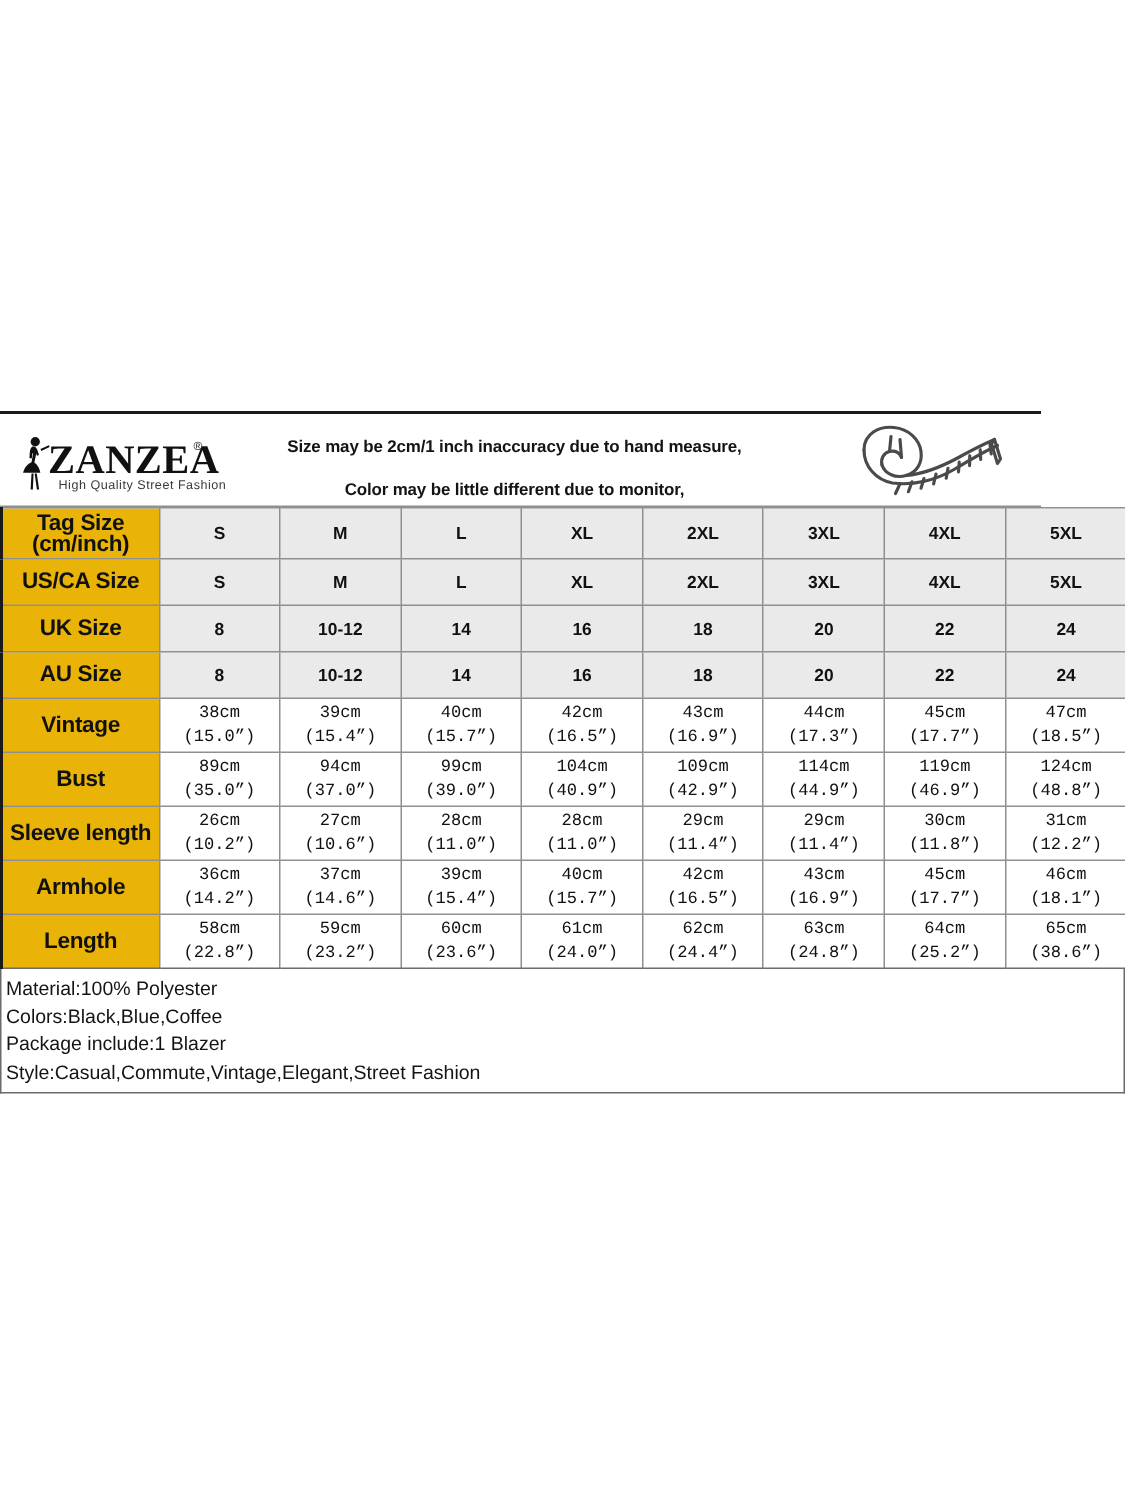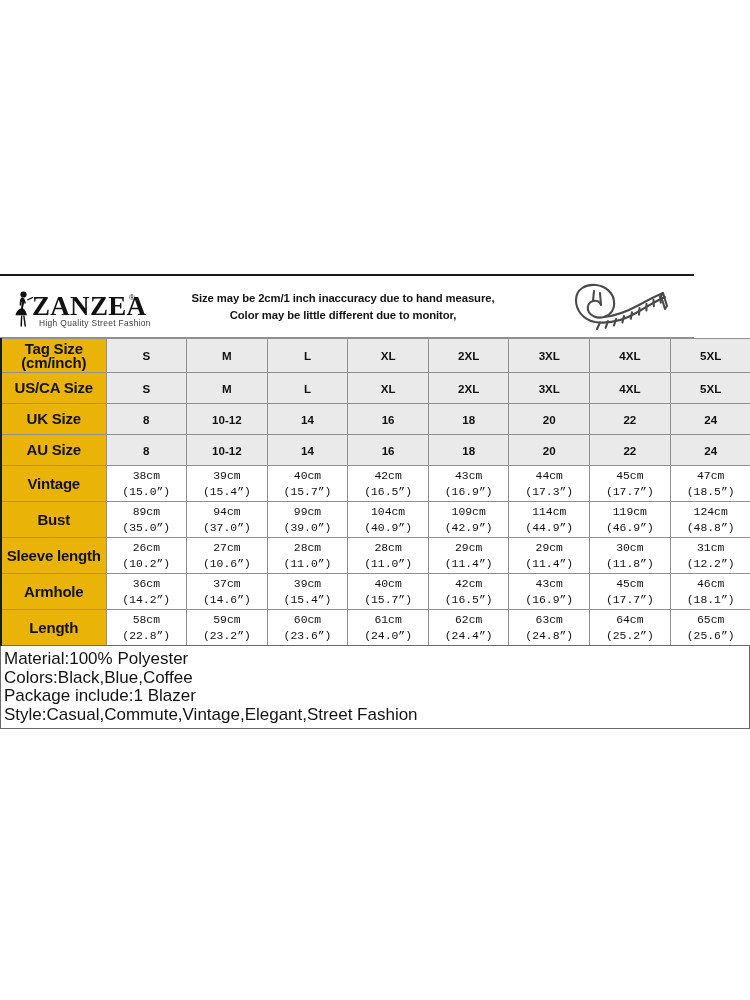--- a/index.html
+++ b/index.html
@@ -48,21 +48,21 @@
   .notice {
     flex: 1 1 auto;
     text-align: center;
     font-size: 11.3px;
     line-height: 16.5px;
     color: #141414;
     font-weight: 600;
     letter-spacing: -0.1px;
     padding-right: 20px;
   }
-  .notice div { white-space: nowrap; }
+  .notice div { white-space: nowrap; margin-top: 12px; }
   .tape {
     width: 126px;
     flex: 0 0 126px;
     display: flex;
     justify-content: flex-end;
     align-items: center;
     padding-right: 14px;
   }
 
   
@@ -124,21 +124,21 @@
   
   .notes {
     border: 1px solid #6b6b6b;
     border-top: none;
     background: #ffffff;
     padding: 4px 0 4px 3px;
     box-sizing: border-box;
     width: 750px;
   }
   .notes div {
-    font-size: 17px;
+    font-size: 13px;
     line-height: 18.6px;
     color: #141414;
     font-weight: 500;
     white-space: nowrap;
   }
 </style>
 </head>
 <body>
 
 <div id="size-chart">
@@ -428,21 +428,21 @@
         <td class="measure">
             <span class="cm">63cm</span>
             <span class="inch">(24.8”)</span>
           </td>
         <td class="measure">
             <span class="cm">64cm</span>
             <span class="inch">(25.2”)</span>
           </td>
         <td class="measure">
             <span class="cm">65cm</span>
-            <span class="inch">(25.6”)</span>
+            <span class="inch">(38.6”)</span>
           </td>
       </tr>
 
     </tbody>
   </table>
 
   <div class="notes">
     <div>Material:100% Polyester</div>
     <div>Colors:Black,Blue,Coffee</div>
     <div>Package include:1 Blazer</div>

